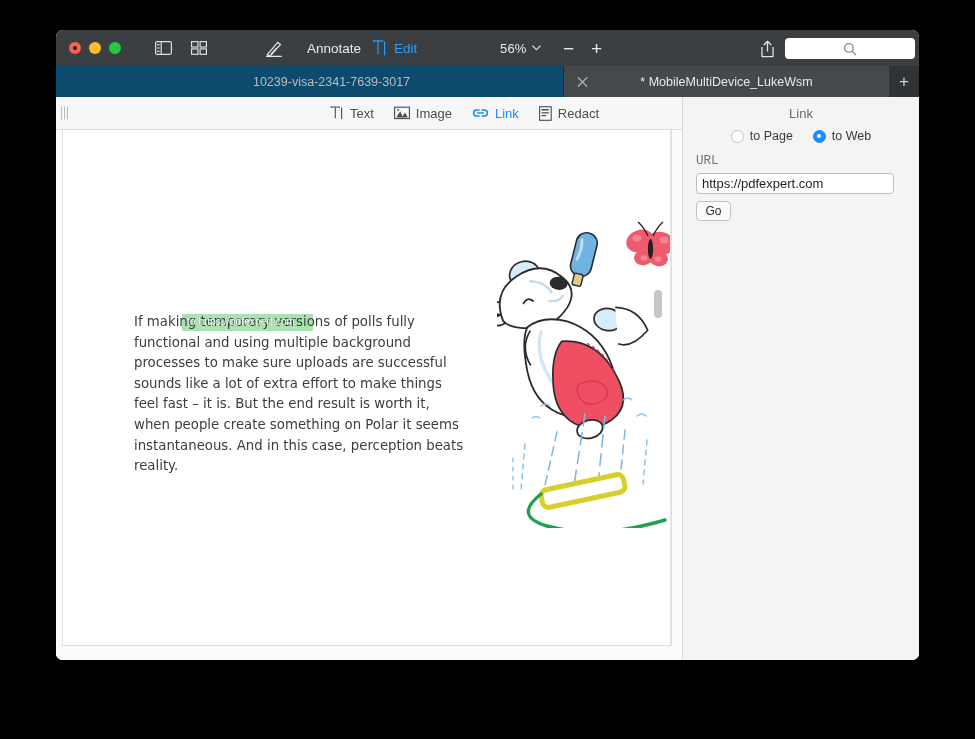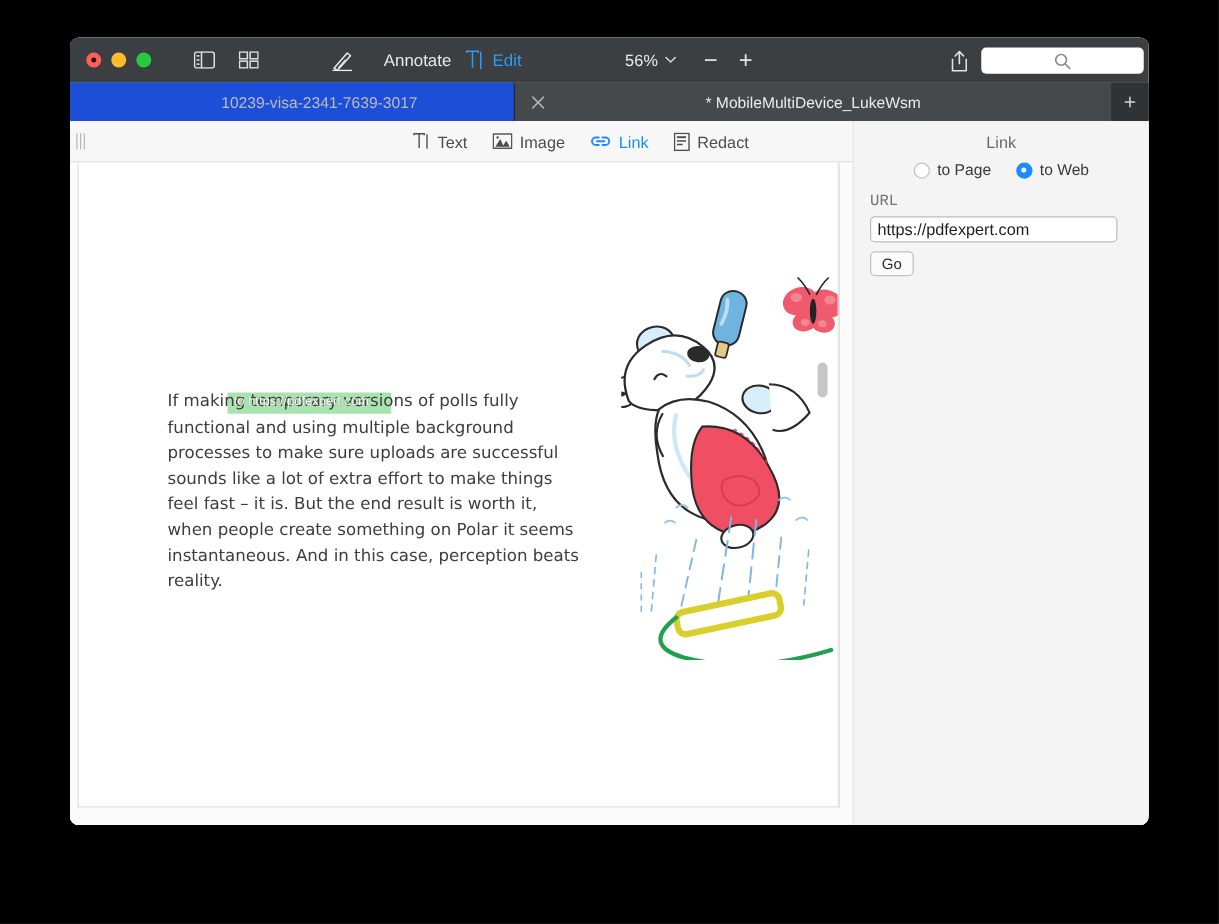--- a/index.html
+++ b/index.html
@@ -101,22 +101,22 @@
     position: relative;
   }
   .tab {
     position: relative;
     display: flex; align-items: center; justify-content: center;
     font-size: 12.5px;
     color: #b9bcbe;
     box-sizing: border-box;
   }
   #tab-0 {
-    width: 356px;
-    background: #1d4ed8;
+    width: 508px;
+    background: #0c4a6e;
     border-right: 1px solid #26292b;
     padding-left: 44px;
   }
   #tab-1 {
     flex: 1;
     background: #45494c;
     color: #e9eaea;
   }
   #tab-1 .tab-close {
     position: absolute; left: 13px; top: 50%;

